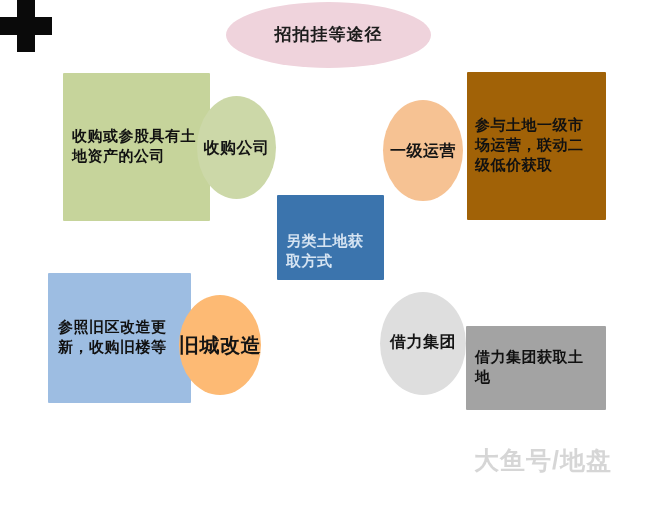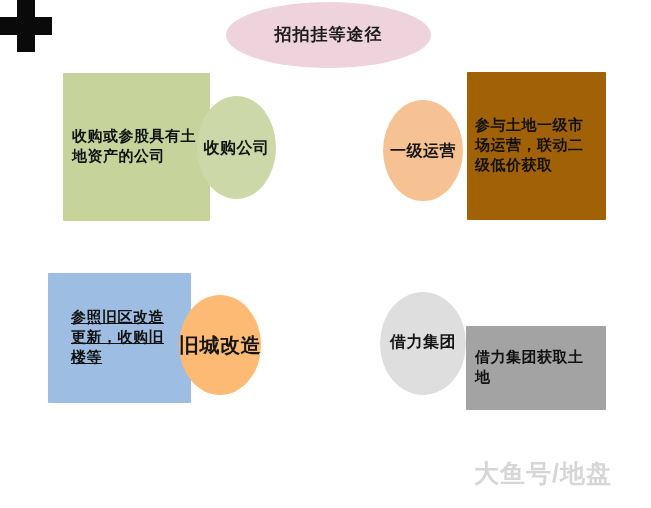--- a/index.html
+++ b/index.html
@@ -93,22 +93,21 @@
     align-items: flex-end;
     padding-bottom: 8px;
   }
 
   
   #box-renewal {
     left: 48px; top: 273px; width: 143px; height: 130px;
     background: #9dbde2;
     color: #111111;
     font-size: 15px;
-    padding: 0 23px;
-    text-decoration: underline;
+    padding: 0 10px;
   }
   
   #circle-renewal {
     left: 179px; top: 295px; width: 82px; height: 100px;
     background: #fdba74;
     color: #141414;
     font-size: 20px;
   }
   
   #circle-group {
@@ -135,21 +134,21 @@
     color: #2a2a2a;
     font-size: 16px;
     font-weight: normal;
     padding: 0 22px;
     letter-spacing: 1.5px;
   }
 
   
   #watermark {
     position: absolute;
-    left: 474px; top: 457px;
+    left: 474px; top: 444px;
     font-size: 25px;
     font-weight: bold;
     color: rgba(120,120,120,0.30);
     letter-spacing: 1px;
     font-family: "Liberation Sans", sans-serif;
     white-space: nowrap;
     pointer-events: none;
   }
 </style>
 </head>
@@ -165,20 +164,21 @@
 
   <div id="plus-sign">
     <div class="bar-h"></div>
     <div class="bar-v"></div>
   </div>
 
   <div class="node ellipse" id="circle-primary">一级运营</div>
 
   <div class="node rect" id="box-primary">参与土地一级市场运营，联动二级低价获取</div>
 
+  <div class="node rect" id="box-center">另类土地获取方式</div>
 
   <div class="node rect" id="box-renewal">参照旧区改造更新，收购旧楼等</div>
 
   <div class="node ellipse" id="circle-renewal">旧城改造</div>
 
   <div class="node ellipse" id="circle-group">借力集团</div>
 
   <div class="node rect" id="box-group">借力集团获取土地</div>
 
 

